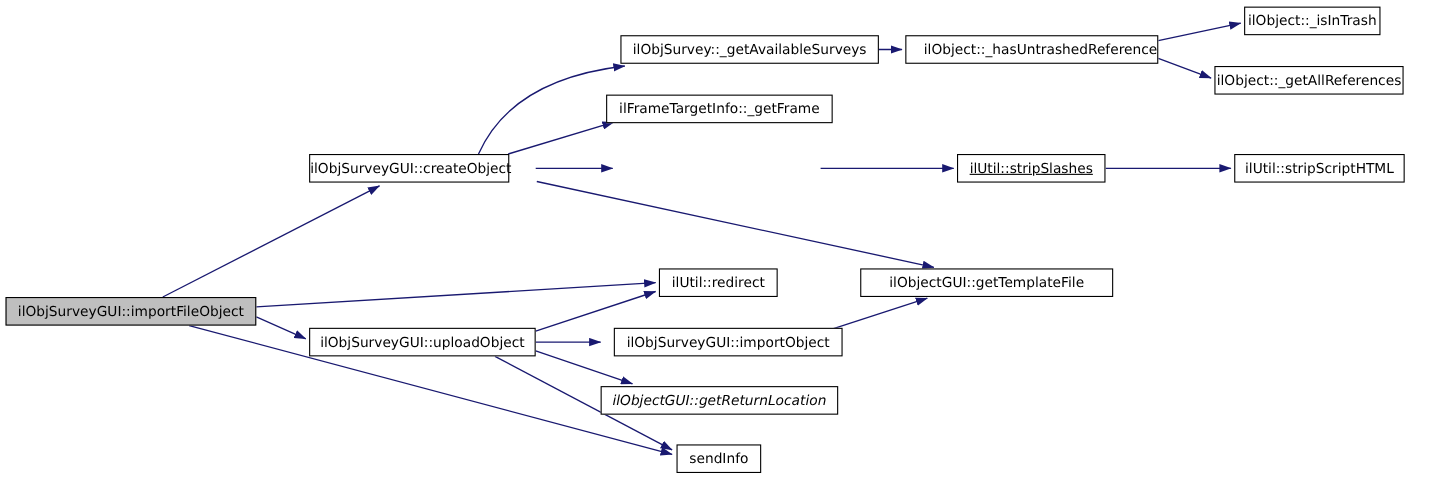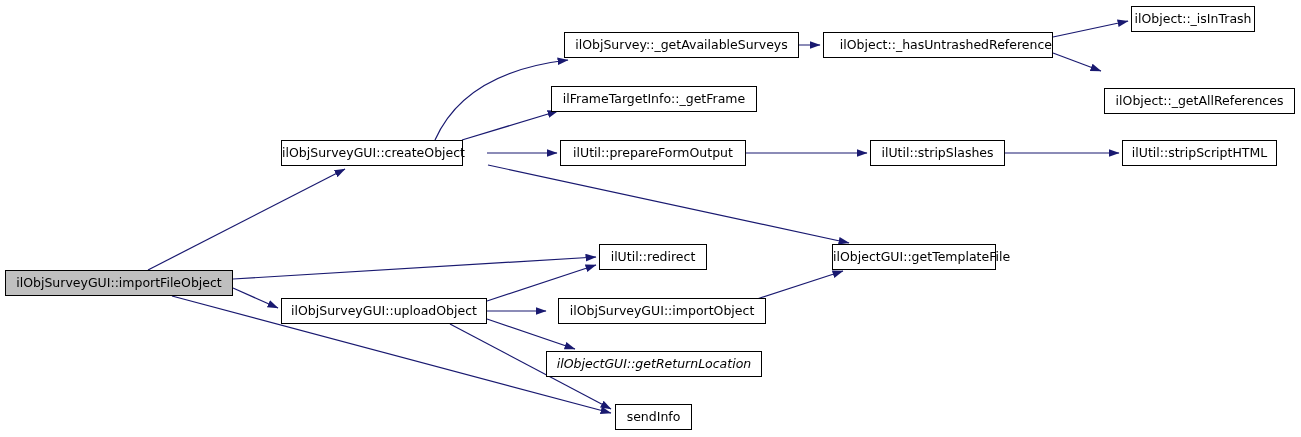--- a/index.html
+++ b/index.html
@@ -53,25 +53,24 @@
     <path class="edge" d="M487,319 L575,349" marker-end="url(#arrowhead)"></path>
     <path class="edge" d="M450,324 L611,409" marker-end="url(#arrowhead)"></path>
     <path class="edge" d="M757,299 L843,271" marker-end="url(#arrowhead)"></path>
   </svg>
 
   <div class="node root" style="left:5px;   top:270px; width:228px;">ilObjSurveyGUI::importFileObject</div>
   <div class="node" style="left:281px; top:140px; width:182px;">ilObjSurveyGUI::createObject</div>
   <div class="node" style="left:281px; top:298px; width:206px;">ilObjSurveyGUI::uploadObject</div>
   <div class="node" style="left:564px; top:32px;  width:235px;">ilObjSurvey::_getAvailableSurveys</div>
   <div class="node" style="left:551px; top:86px;  width:206px;">ilFrameTargetInfo::_getFrame</div>
-  <div class="node" style="left:560px; top:140px; width:186px;">ilUtil::prepareFormOutput</div>
   <div class="node" style="left:599px; top:244px; width:108px;">ilUtil::redirect</div>
   <div class="node" style="left:558px; top:298px; width:208px;">ilObjSurveyGUI::importObject</div>
   <div class="node" style="left:546px; top:351px; width:216px;font-style:italic;">ilObjectGUI::getReturnLocation</div>
   <div class="node" style="left:615px; top:404px; width:77px;">sendInfo</div>
   <div class="node" style="left:823px; top:32px;  width:230px;text-align:right;">ilObject::_hasUntrashedReference</div>
-  <div class="node" style="left:870px; top:140px; width:135px;">ilUtil::stripSlashes</div>
-  <div class="node" style="left:832px; top:244px; width:164px;">ilObjectGUI::getTemplateFile</div>
+  <div class="node" style="left:870px; top:140px; width:135px;text-decoration:underline;">ilUtil::stripSlashes</div>
+  <div class="node" style="left:782px; top:244px; width:230px;">ilObjectGUI::getTemplateFile</div>
   <div class="node" style="left:1131px;top:6px;   width:124px;">ilObject::_isInTrash</div>
-  <div class="node" style="left:1104px;top:60px;  width:191px;margin-top:28px;">ilObject::_getAllReferences</div>
+  <div class="node" style="left:1104px;top:60px;  width:172px;">ilObject::_getAllReferences</div>
   <div class="node" style="left:1122px;top:140px; width:155px;">ilUtil::stripScriptHTML</div>
 
 </div>
 
 </body></html>

